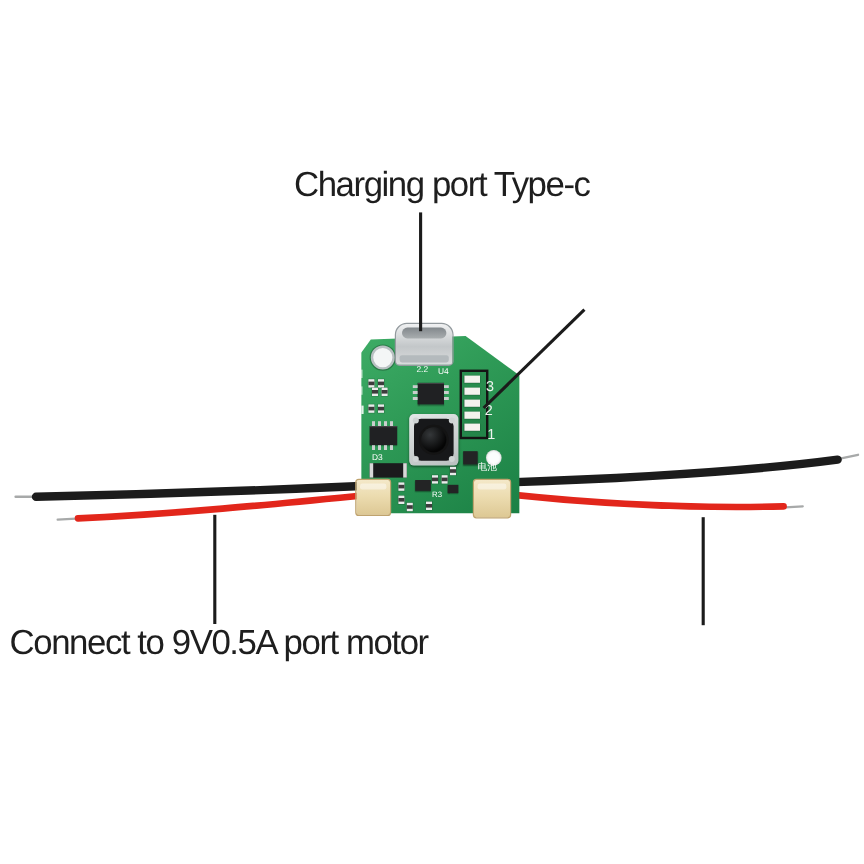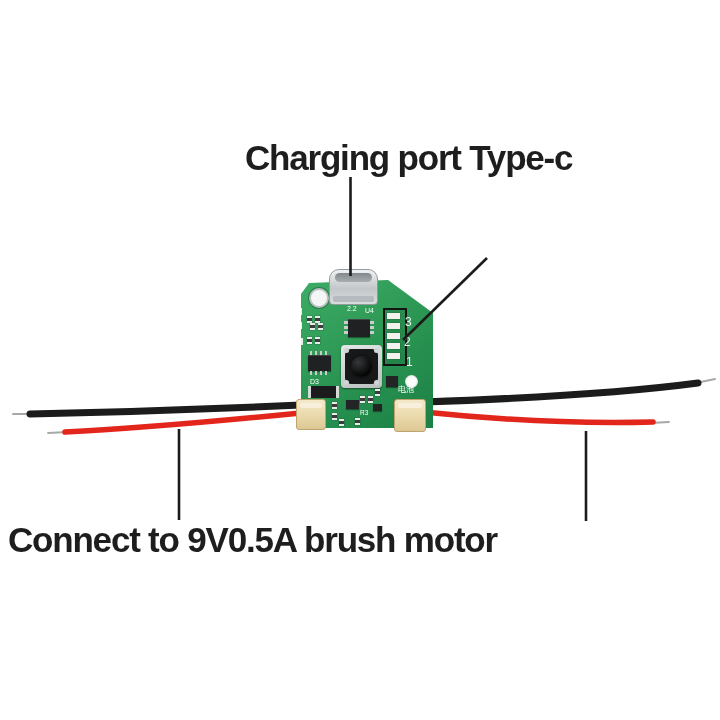--- a/index.html
+++ b/index.html
@@ -3,21 +3,21 @@
 <meta charset="utf-8">
 <style>
   html,body{margin:0;padding:0;background:#ffffff;}
   .canvas{position:relative;width:720px;height:720px;background:#fff;overflow:hidden;
           font-family:"Liberation Sans",sans-serif;}
   svg.layer{position:absolute;left:0;top:0;width:720px;height:720px;}
   .z1{z-index:1}.z3{z-index:3}
 
   
   .label{position:absolute;z-index:4;color:var(--label_text,#1e1e1e);
-         font-size:35px;letter-spacing:-1.2px;white-space:nowrap;line-height:1.1;font-weight:bold;}
+         font-size:29px;letter-spacing:-1.2px;white-space:nowrap;line-height:1.1;}
 
   
   .wire-black{stroke:var(--wire_black,#1c1c1c);fill:none;stroke-linecap:round;}
   .wire-red{stroke:var(--wire_red,#e2261b);fill:none;stroke-linecap:round;}
   .wire-tip{stroke:#a7a9a9;fill:none;stroke-linecap:round;}
   .leader{stroke:var(--leader,#1b1b1b);stroke-width:2.6;fill:none;}
 
   
   .board{position:absolute;left:296px;top:272px;width:140px;height:160px;z-index:2;
          clip-path:polygon(5px 22px,13px 11px,92px 8px,137px 41px,137px 156px,5px 156px);
@@ -158,14 +158,14 @@
   <div class="jst jst-right"></div>
 
   <svg class="layer z3">
     <path class="leader" d="M 350.5 177 L 350.5 276"></path>
     <path class="leader" d="M 487 258 L 403 340"></path>
     <path class="leader" d="M 179 429 L 179 520"></path>
     <path class="leader" d="M 586 431 L 586 521"></path>
   </svg>
 
   <div class="label" style="left:245px;top:139px;">Charging port Type-c</div>
-  <div class="label" style="left:8px;top:521px;">Connect to 9V0.5A brush motor</div>
+  <div class="label" style="left:8px;top:521px;">Connect to 9V0.5A port motor</div>
 </div>
 
 </body></html>

